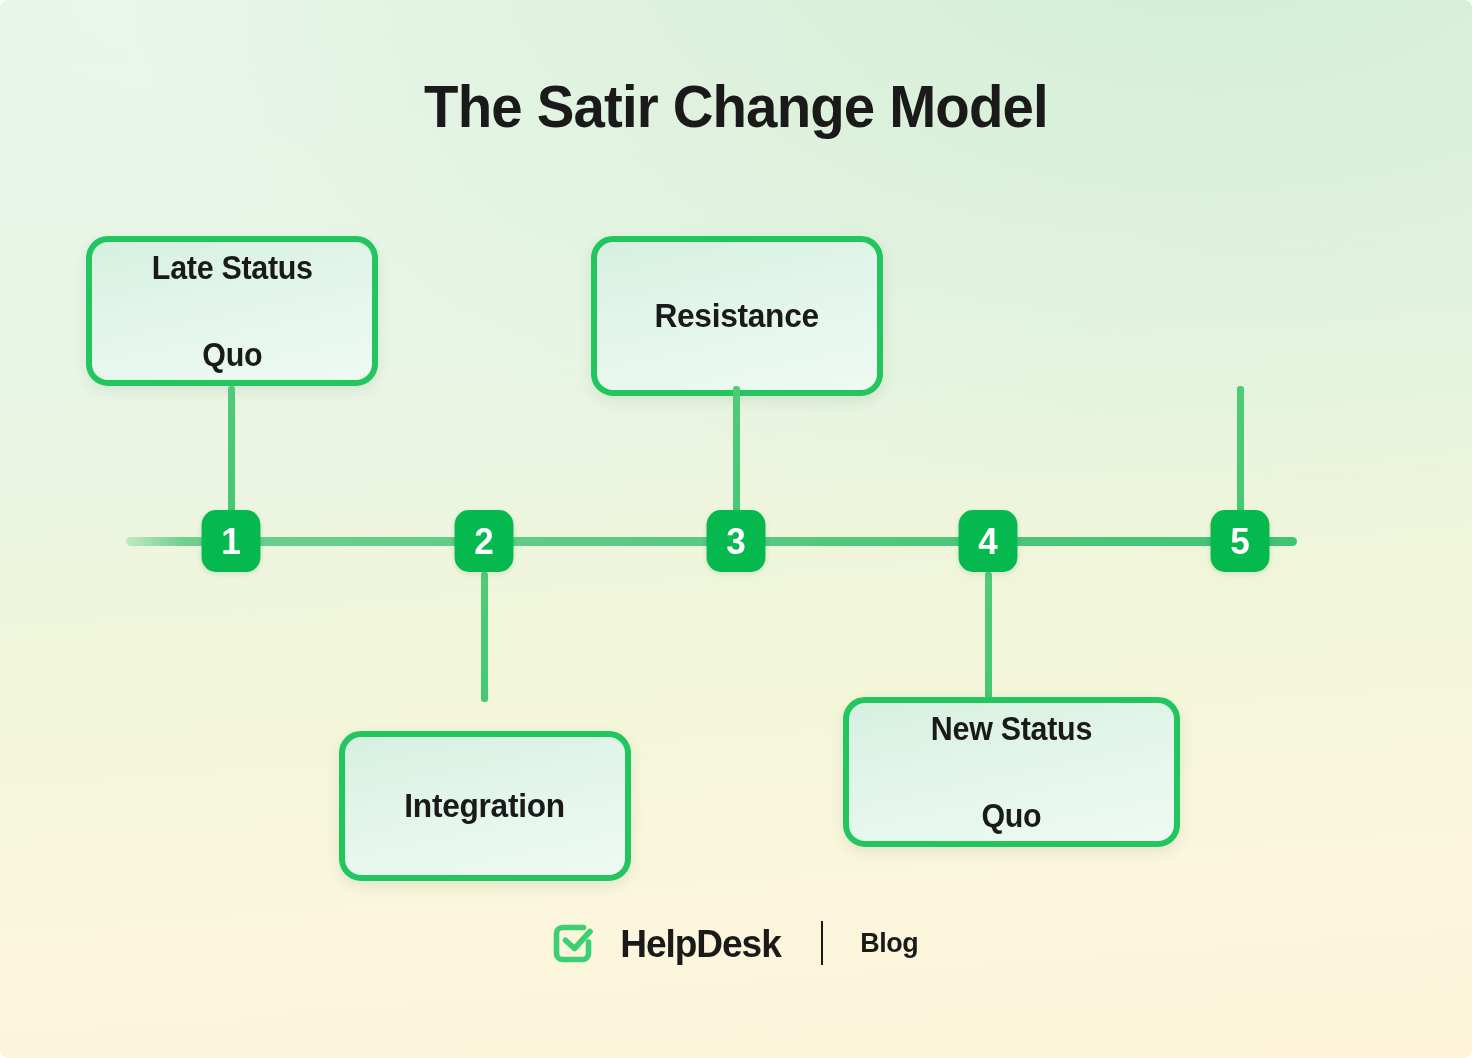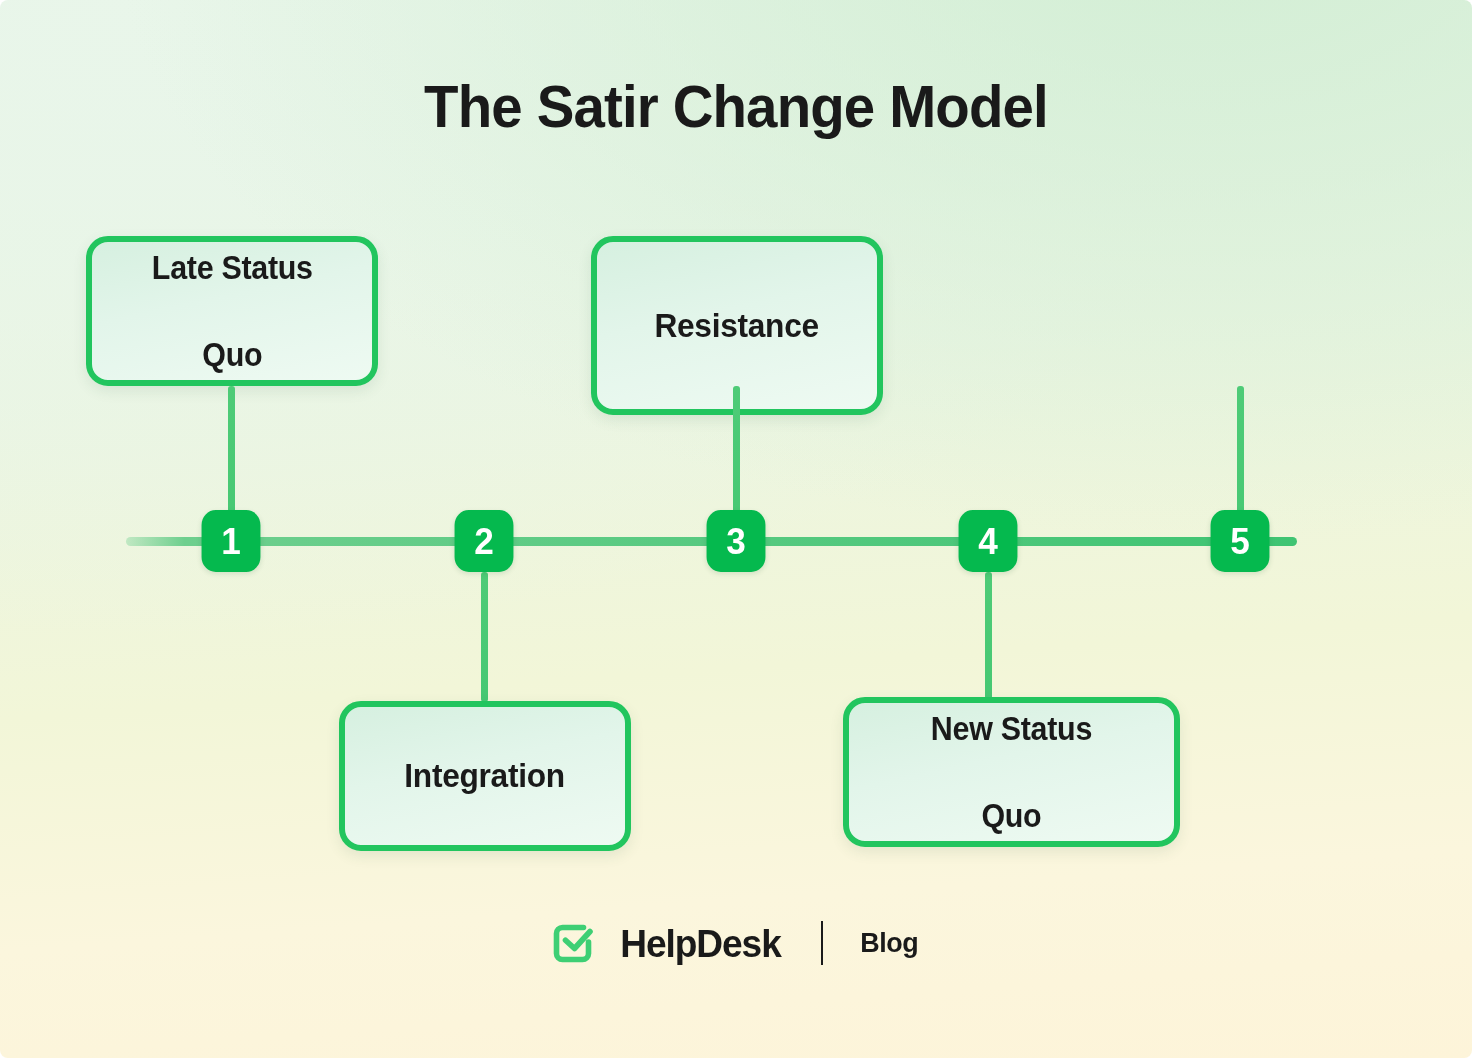--- a/index.html
+++ b/index.html
@@ -141,31 +141,31 @@
 
 <div id="canvas">
 
   <div class="title">The Satir Change Model</div>
 
   <div class="stage-box" style="left:86px; top:236px; width:292px; height:150px;">
     <span><span>Late Status</span><br><span>Quo</span></span>
   </div>
   <div class="connector" style="left:228px; top:386px; height:155px;"></div>
 
-  <div class="stage-box" style="left:591px; top:236px; width:292px; height:179px;">
+  <div class="stage-box" style="left:591px; top:236px; width:292px; height:160px;">
     <span>Resistance</span>
   </div>
   <div class="connector" style="left:733px; top:386px; height:155px;"></div>
 
   <div class="connector" style="left:1237px; top:386px; height:155px;"></div>
 
   <div class="timeline-line"></div>
 
   <div class="connector" style="left:481px; top:572px; height:130px;"></div>
-  <div class="stage-box" style="left:339px; top:701px; width:292px; height:150px;">
+  <div class="stage-box" style="left:339px; top:731px; width:292px; height:150px;">
     <span>Integration</span>
   </div>
 
   <div class="connector" style="left:985px; top:572px; height:130px;"></div>
   <div class="stage-box" style="left:843px; top:697px; width:337px; height:150px;">
     <span><span>New Status</span><br><span>Quo</span></span>
   </div>
 
   <div class="marker" style="left:200px; top:510px;">
       <span>1</span>

